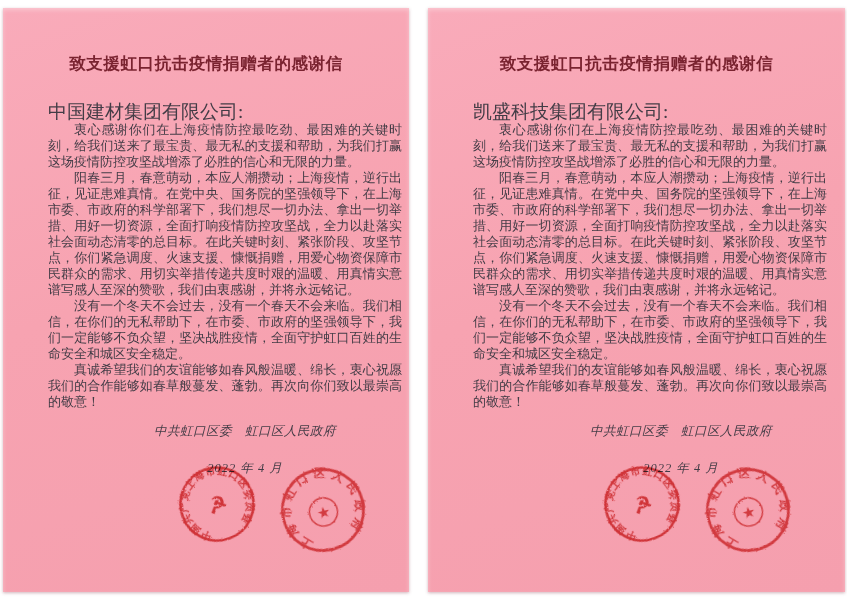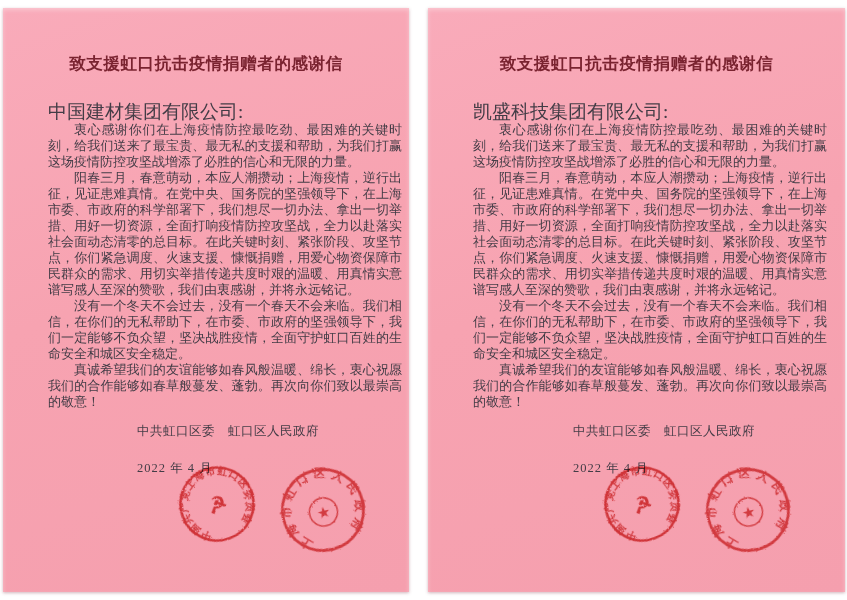--- a/index.html
+++ b/index.html
@@ -44,21 +44,23 @@
     font-size:13px;
     line-height:16px;
     text-align:justify;
     text-indent:2em;
     color:#433c46;
   }
   .sign-block{
     position:relative;
     margin:11px 56px 0 auto;
     width:216px;
+    text-align:center;
     color:#433c46;
+    font-style:italic;
   }
   .sign-line{font-size:12.5px;line-height:21px;letter-spacing:.5px;}
   .date-line{font-size:12.5px;line-height:21px;margin-top:16px;letter-spacing:1px;}
   .seal{
     position:absolute;
     mix-blend-mode:multiply;
     pointer-events:none;
   }
   .seal.party{left:174px;top:456px;width:80px;height:80px;opacity:.85;transform:rotate(-20deg);}
   .seal.govt{left:276px;top:458px;width:88px;height:88px;opacity:.8;transform:rotate(-14deg);}

